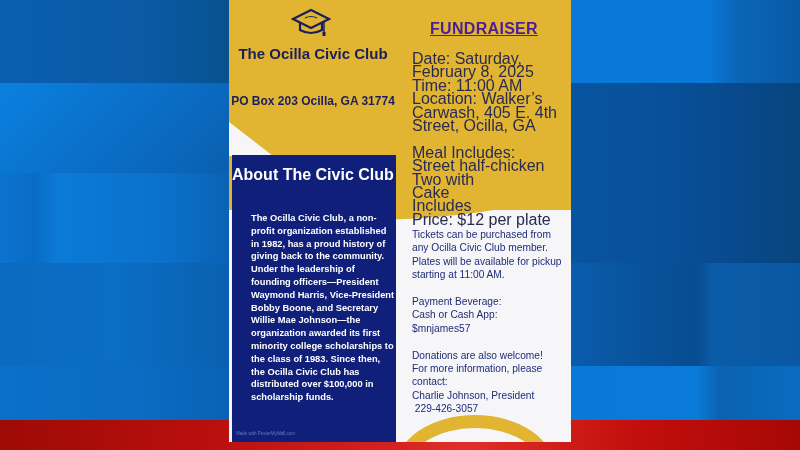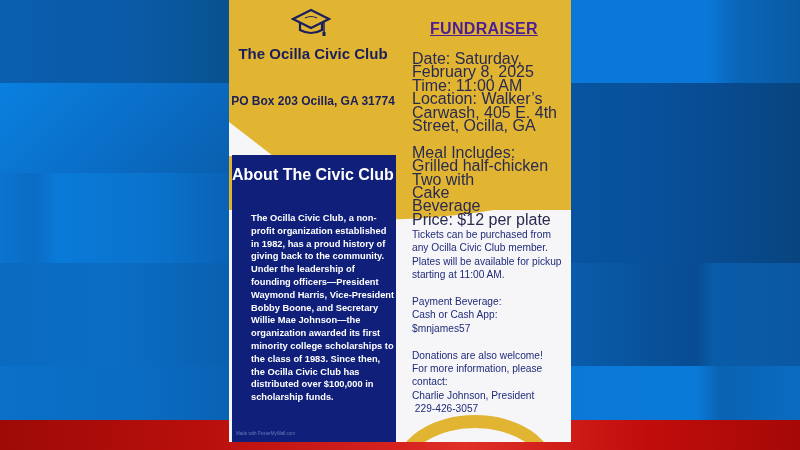--- a/index.html
+++ b/index.html
@@ -156,24 +156,24 @@
   <div class="watermark">Made with PosterMyWall.com</div>
 
   <div class="fundraiser-title">FUNDRAISER</div>
 
   <div class="details">
     <div>Date: Saturday, February 8, 2025</div>
     <div>Time:  11:00 AM</div>
     <div>Location: Walker’s Carwash, 405 E. 4th Street, Ocilla, GA</div>
     <div class="gap"></div>
     <div>Meal Includes:</div>
-    <div>Grilled half-chicken</div>
+    <div>Street half-chicken</div>
     <div>Two with</div>
     <div>Cake</div>
-    <div>Beverage</div>
+    <div>Includes</div>
     <div>Price: $12 per plate</div>
   </div>
 
   <div class="details-lower">
     <div>Tickets can be purchased from any Ocilla Civic Club member. Plates will be available for pickup starting at 11:00 AM.</div>
     <div class="gap"></div>
     <div>Payment Beverage:</div>
     <div>Cash or Cash App:</div>
     <div>$mnjames57</div>
     <div class="gap"></div>

